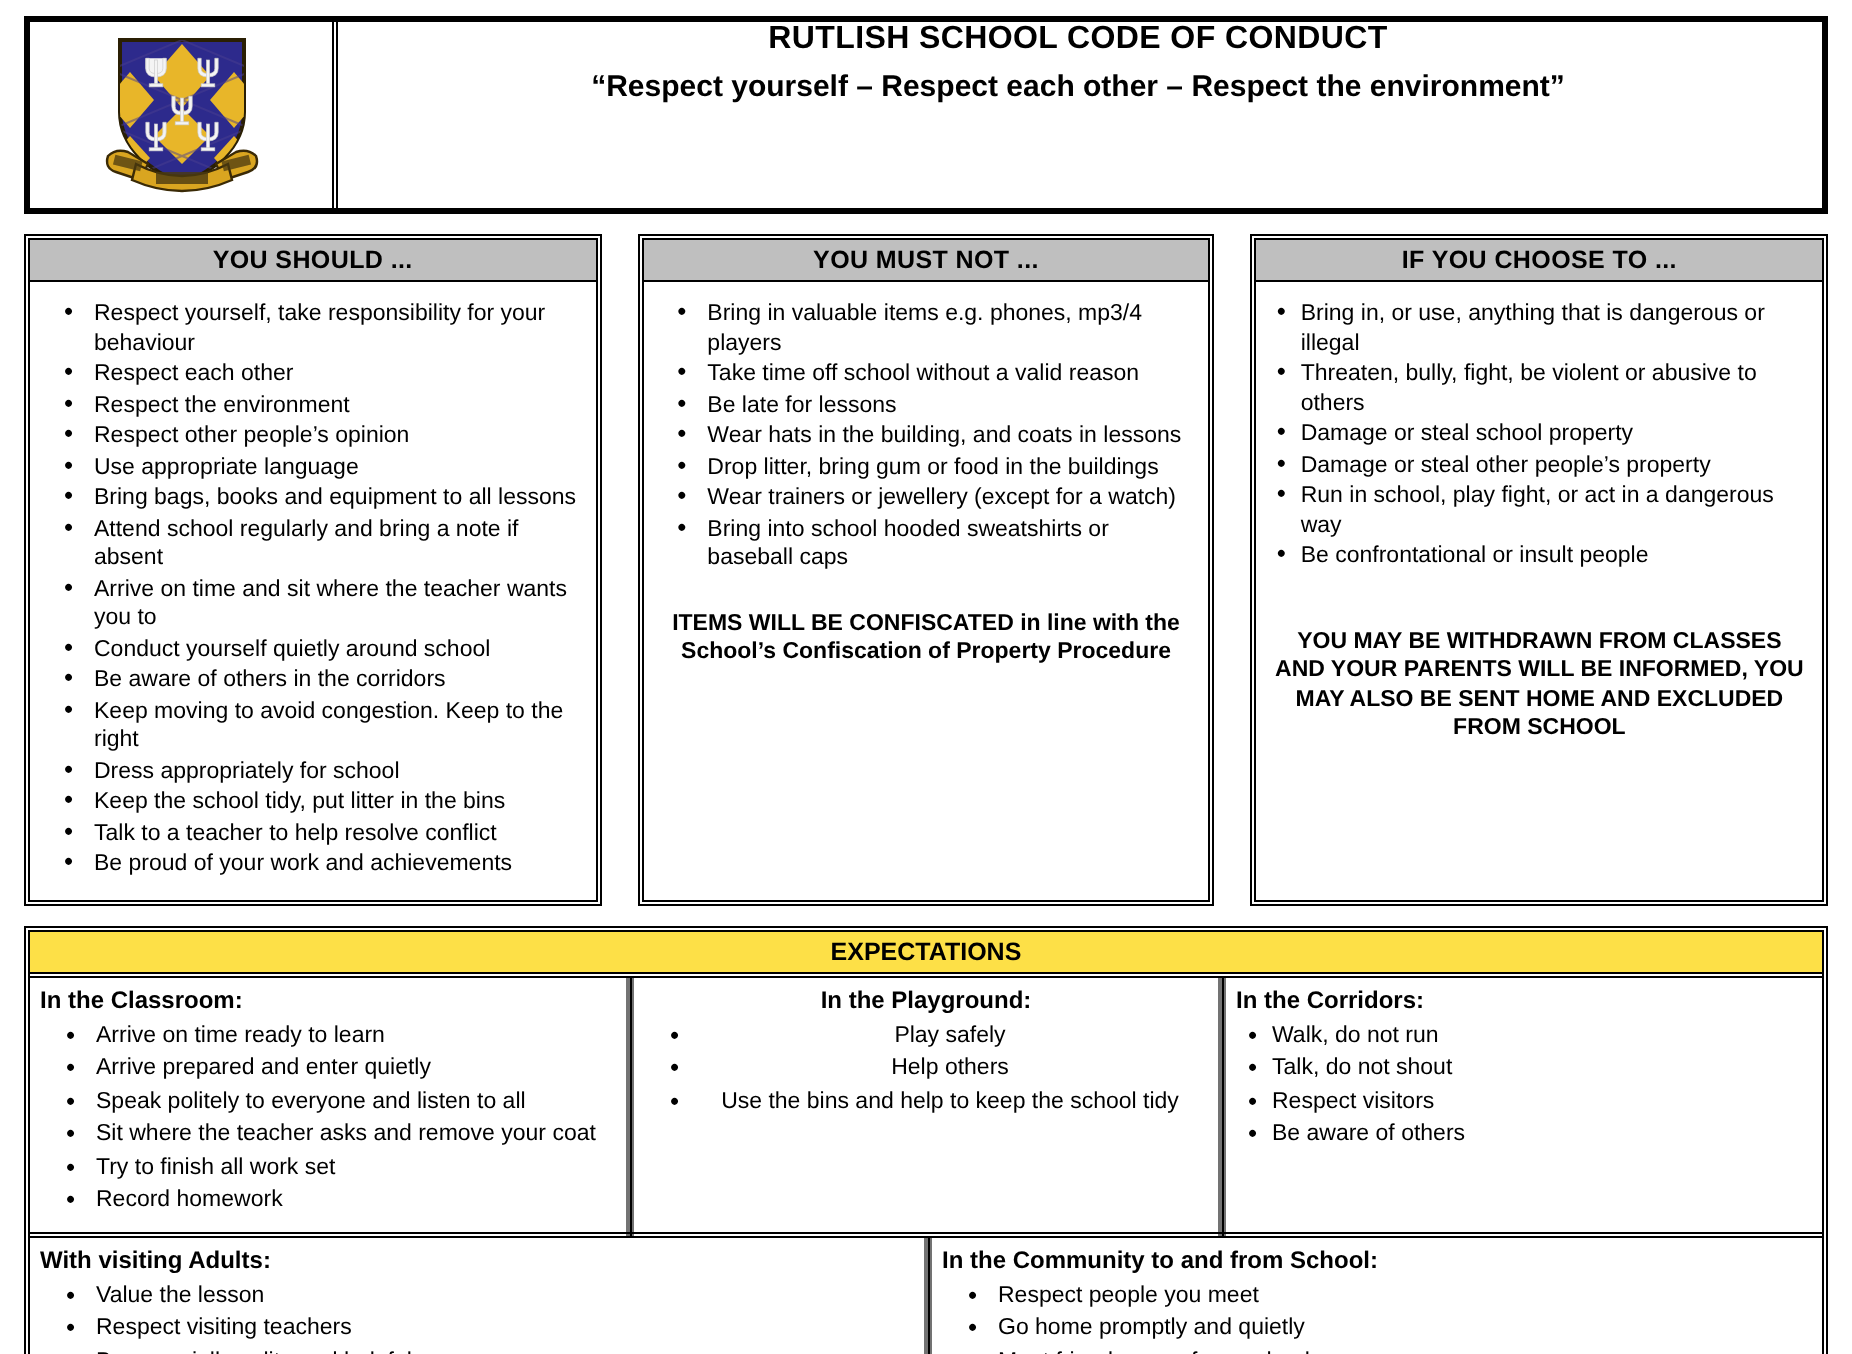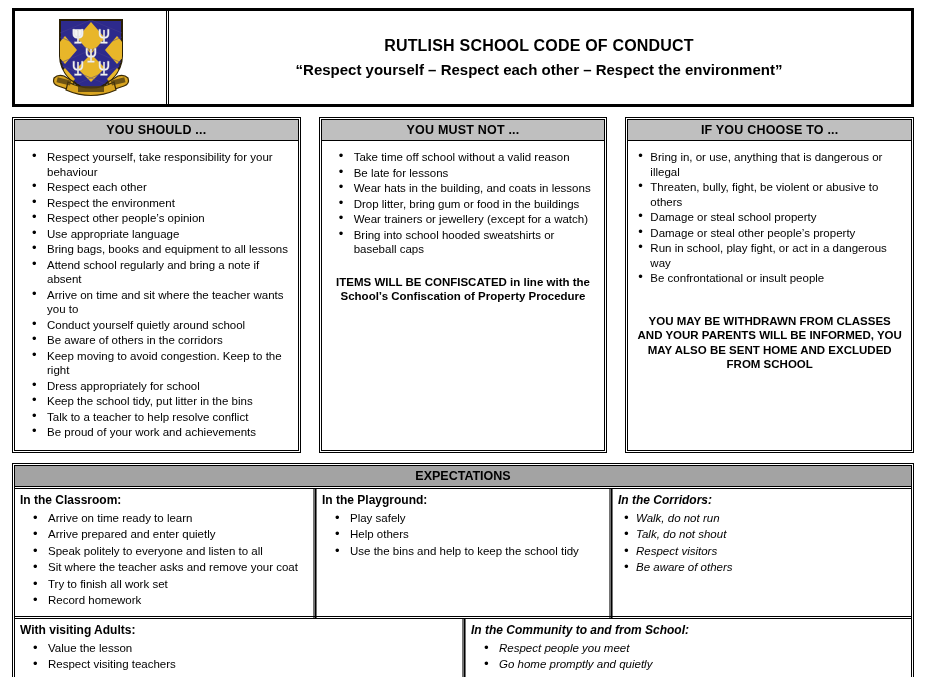--- a/index.html
+++ b/index.html
@@ -48,21 +48,21 @@
     position: absolute;
     top: 0; bottom: 0; right: -3px;
     width: 1px;
     background: #000;
   }
   .title-cell {
     flex: 1;
     display: flex;
     flex-direction: column;
     align-items: center;
-    justify-content: center;
+    justify-content: flex-start;
     padding: 0 10px;
     box-sizing: border-box;
   }
   .title-main {
     font-size: 16px;
     font-weight: bold;
     letter-spacing: 0.2px;
     text-align: center;
     margin-bottom: 6px;
   }
@@ -150,21 +150,21 @@
   .exp-block {
     margin-top: 14px;
     width: 898px;
     border: 1px solid #000;
     outline: 1px solid #000;
     outline-offset: 1px;
     box-sizing: border-box;
     background: #fff;
   }
   .exp-head {
-    background: #a3a3a3;
+    background: #fde047;
     text-align: center;
     font-size: 12.5px;
     font-weight: bold;
     padding: 3px 0;
     border-bottom: 1px solid #000;
     position: relative;
   }
   .exp-head::after {
     content: "";
     position: absolute;
@@ -182,24 +182,24 @@
     padding: 4px 5px 5px 5px;
     position: relative;
   }
   .exp-cell::after {
     content: "";
     position: absolute;
     top: 0; bottom: 0; right: -3px;
     width: 1px;
     background: #000;
   }
-  .exp-cell.last { border-right: none; font-style: italic; }
+  .exp-cell.last { border-right: none; }
   .exp-cell.last::after { display: none; }
   .exp-c1 { width: 302px; min-height: 118px; }
-  .exp-c2 { width: 296px; min-height: 118px; }
+  .exp-c2 { width: 296px; min-height: 118px; text-align: center; }
   .exp-c3 { width: 298px; min-height: 118px; }
   .exp-row2 { display: flex; border-top: 1px solid #000; position: relative; }
   .exp-row2::before {
     content: "";
     position: absolute;
     left: 0; right: 0; top: -3px;
     height: 1px;
     background: #000;
   }
   .exp-b1 { width: 451px; min-height: 92px; }
@@ -312,20 +312,21 @@
             <li>Talk to a teacher to help resolve conflict</li>
             <li>Be proud of your work and achievements</li>
           </ul>
         </div>
       </div>
 
       <div class="col">
         <div class="col-head">YOU MUST NOT ...</div>
         <div class="col-body">
           <ul class="bul">
+            <li>Bring in valuable items e.g. phones, mp3/4 players</li>
             <li>Take time off school without a valid reason</li>
             <li>Be late for lessons</li>
             <li>Wear hats in the building, and coats in lessons</li>
             <li>Drop litter, bring gum or food in the buildings</li>
             <li>Wear trainers or jewellery (except for a watch)</li>
             <li>Bring into school hooded sweatshirts or baseball caps</li>
           </ul>
           <div class="note">ITEMS WILL BE CONFISCATED in line with the School’s Confiscation of Property Procedure</div>
         </div>
       </div>

